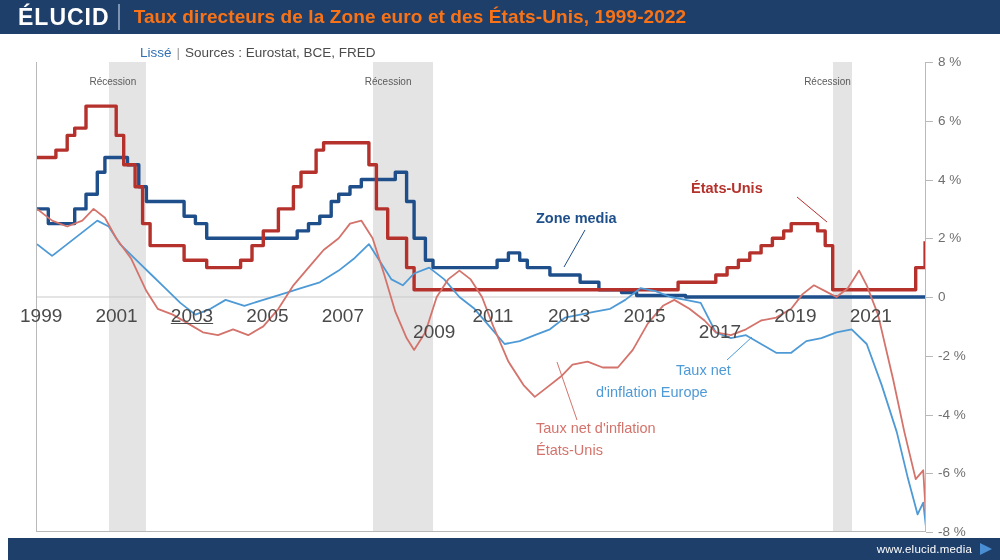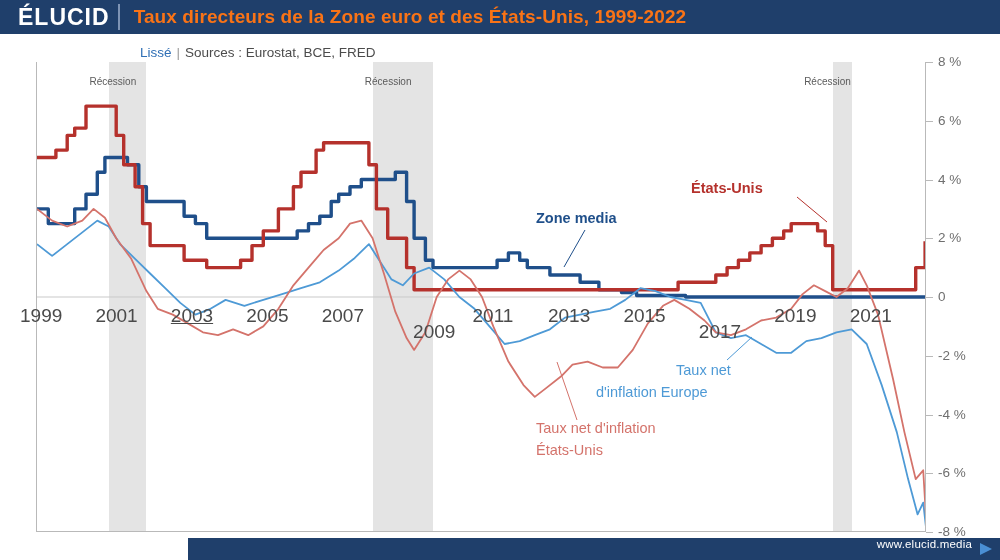--- a/index.html
+++ b/index.html
@@ -62,23 +62,23 @@
   }
   
   .ann{position:absolute;font-size:14.5px;line-height:17px;white-space:nowrap;}
   .ann-bold{font-weight:bold;}
   .ann-euro{color:#1f4f8a;}
   .ann-us{color:#b5312c;}
   .ann-infl-eu{color:#4e9ad6;}
   .ann-infl-us{color:#d4736b;}
   
   .footer{
-    position:absolute;right:0;bottom:0;width:812px;height:22px;
+    position:absolute;right:0;bottom:0;width:992px;height:22px;
     background:#1f3f6b;
-    display:flex;align-items:flex-start;justify-content:flex-end;
+    display:flex;align-items:center;justify-content:flex-end;
   }
   .footer-text{
     color:#ffffff;font-size:11.5px;padding-right:28px;letter-spacing:.2px;
   }
   .footer-arrow{
     position:absolute;right:8px;bottom:5px;
     width:0;height:0;border-left:12px solid #4a8fd4;
     border-top:6px solid transparent;border-bottom:6px solid transparent;
   }
 </style>

